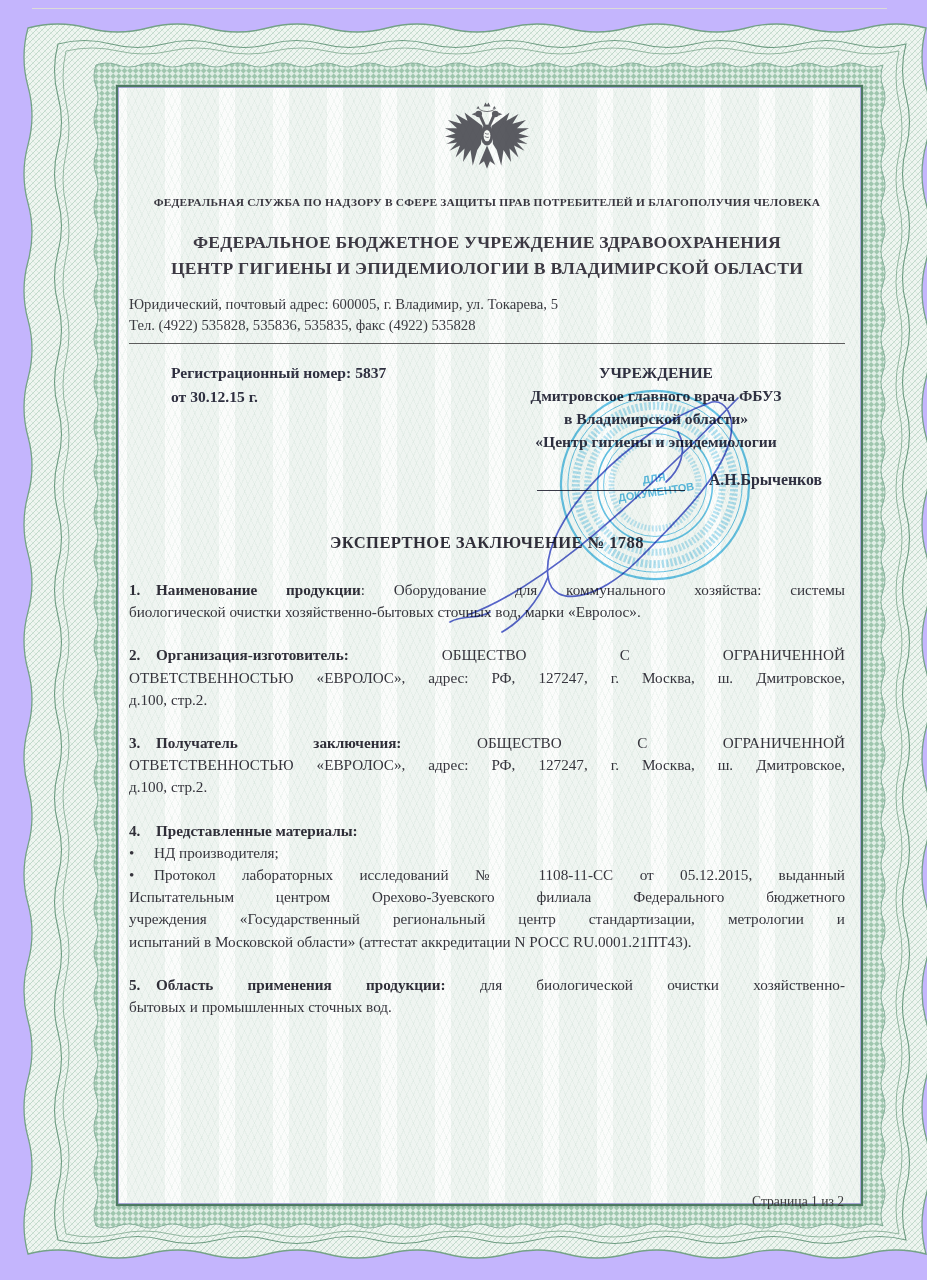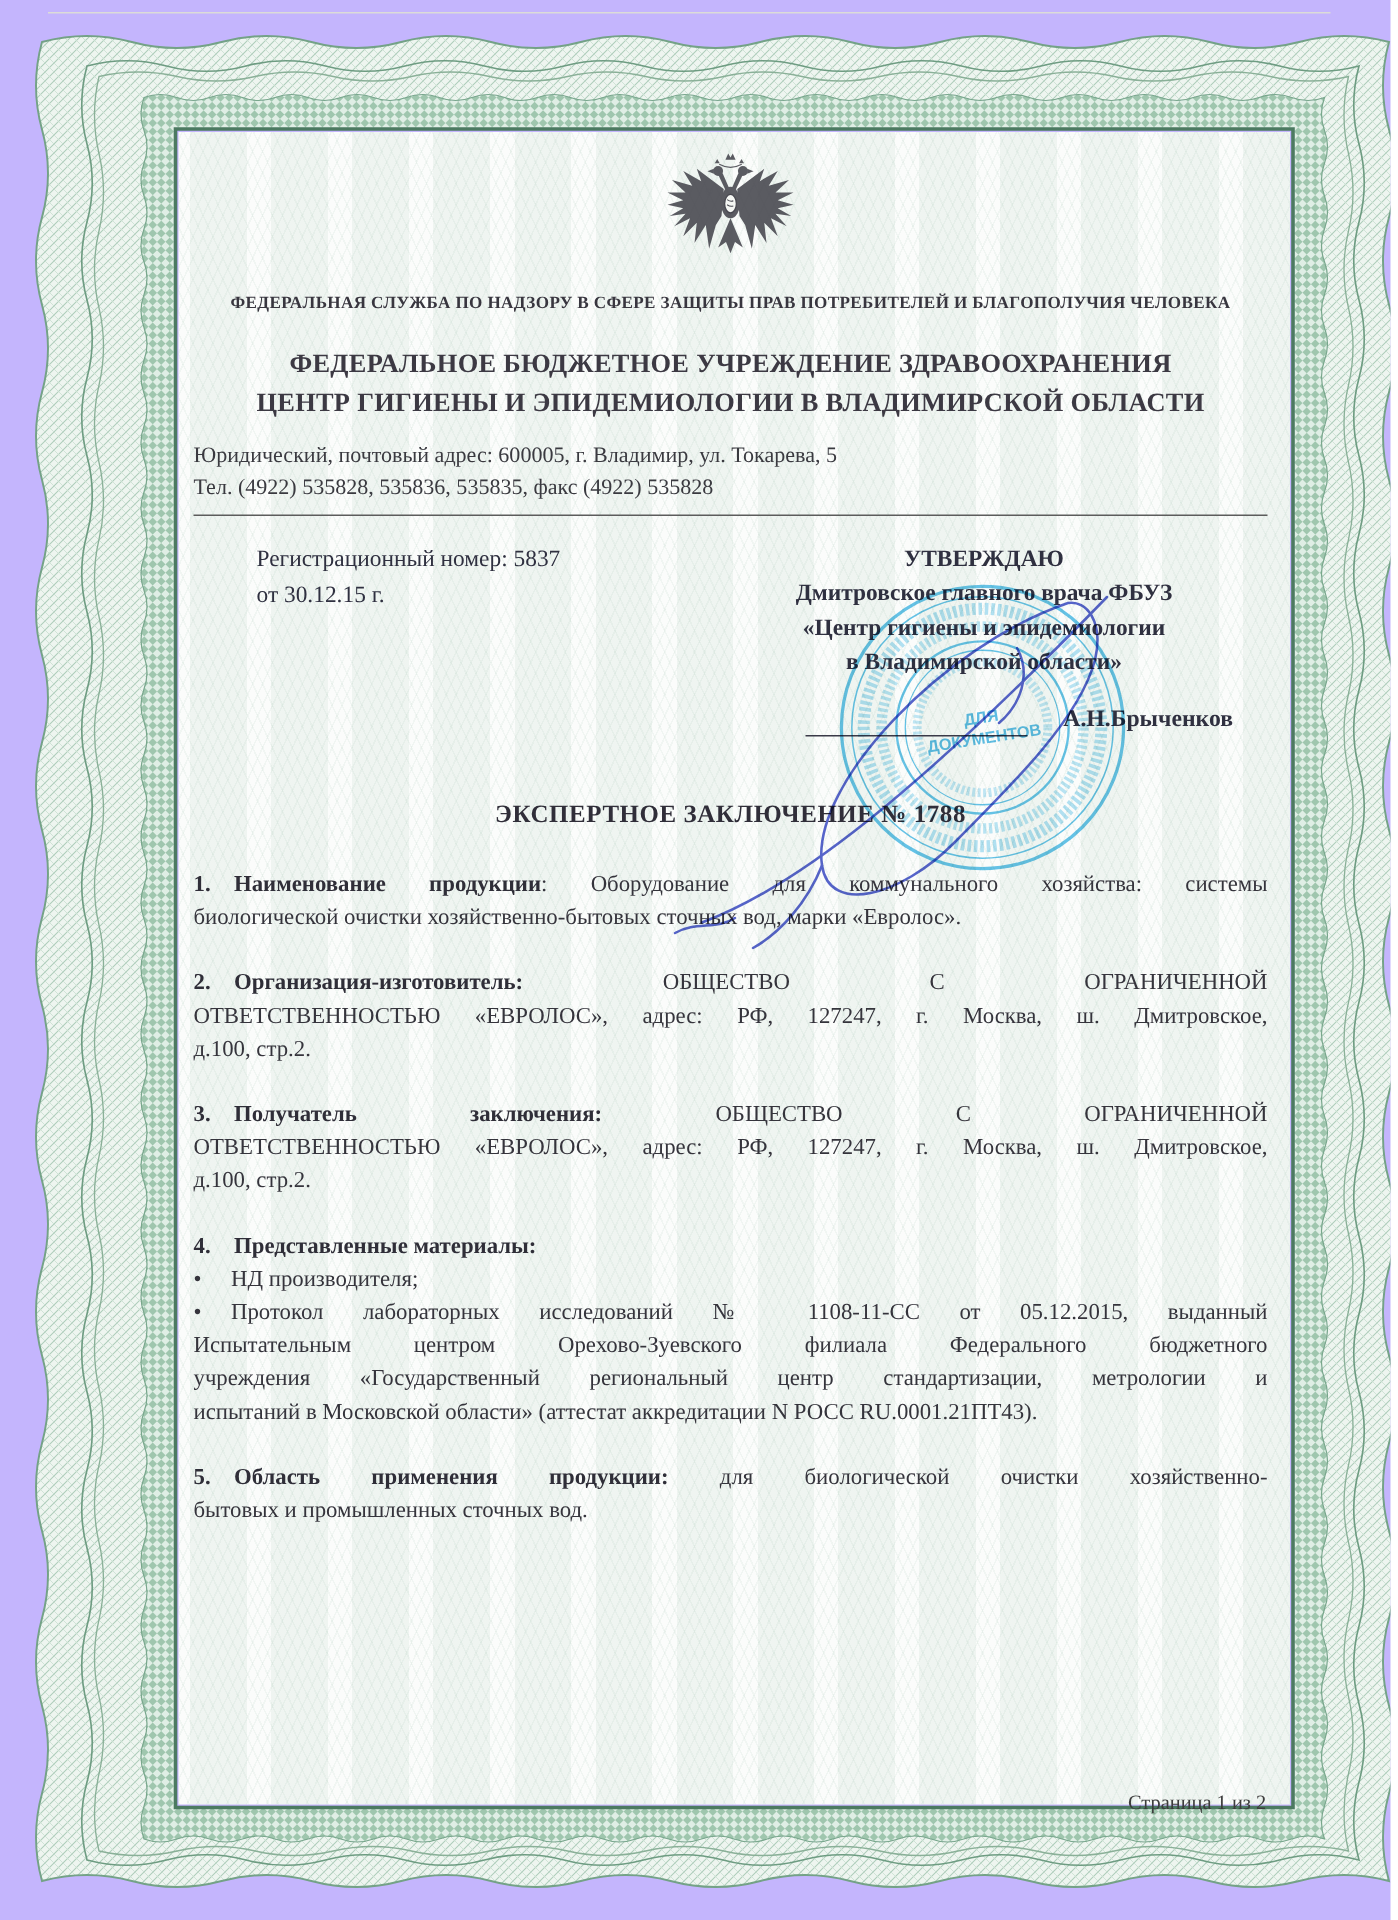--- a/index.html
+++ b/index.html
@@ -16,21 +16,21 @@
   .border-svg{position:absolute;left:0;top:0;}
   
   .content{position:absolute;left:117px;top:86px;width:745px;height:1119px;box-sizing:border-box;
            padding:0 17px 0 12px;}
   .emblem-wrap{margin-top:12px;text-align:center;height:82px;}
   .fed-line{margin-top:16px;font-size:11.4px;font-weight:bold;letter-spacing:0.25px;color:#38363f;text-align:center;}
   .org-block{margin-top:21px;font-size:17.6px;font-weight:bold;line-height:26px;color:#3c3943;text-align:center;letter-spacing:0.2px;}
   .addr-block{margin-top:13px;font-size:14.7px;line-height:21px;color:#3a3a40;text-align:left;}
   .divider{margin-top:7px;border-top:1.6px solid #5c5c5c;}
   .reg-row{margin-top:17px;display:flex;align-items:flex-start;}
-  .reg-left{flex:1;padding-left:42px;font-size:15.6px;font-weight:normal;line-height:24px;color:#2f3040;}
+  .reg-left{flex:1;padding-left:42px;font-size:15.6px;font-weight:bold;line-height:24px;color:#2f3040;}
   .approve-block{width:332px;margin-right:23px;text-align:center;font-size:15.6px;font-weight:bold;line-height:23px;color:#2f3040;}
   .sig-row{margin-top:15px;display:flex;align-items:flex-end;justify-content:flex-end;gap:16px;}
   .sig-line{width:148px;border-bottom:1.6px solid #3a3a48;margin-right:8px;height:14px;}
   .sig-name{font-size:15.8px;font-weight:bold;color:#2f3040;}
   .doc-title{margin-top:42px;margin-bottom:26px;text-align:center;font-size:16.6px;font-weight:bold;letter-spacing:0.4px;color:#302e39;}
   .para{margin-bottom:21px;font-size:15.2px;line-height:22.2px;color:#35343c;}
   .line{min-height:22px;}
   .j{text-align:justify;text-align-last:justify;}
   .bold{font-weight:bold;color:#2f2e38;}
   .num{display:inline-block;min-width:27px;font-weight:bold;color:#2f2e38;}
@@ -108,24 +108,24 @@
     </div>
 
     <div class="divider"></div>
 
     <div class="reg-row">
       <div class="reg-left">
         <div>Регистрационный номер: 5837</div>
         <div>от 30.12.15 г.</div>
       </div>
       <div class="approve-block">
-        <div>УТВЕРЖДАЮ</div>
+        <div>УЧРЕЖДЕНИЕ</div>
         <div>Дмитровское главного врача ФБУЗ</div>
+        <div>в Владимирской области»</div>
         <div>«Центр гигиены и эпидемиологии</div>
-        <div>в Владимирской области»</div>
         <div class="sig-row">
           <div class="sig-line"></div>
           <span class="sig-name">А.Н.Брыченков</span>
         </div>
       </div>
     </div>
 
     <div class="doc-title">ЭКСПЕРТНОЕ ЗАКЛЮЧЕНИЕ № 1788</div>
 
     <div class="para">

